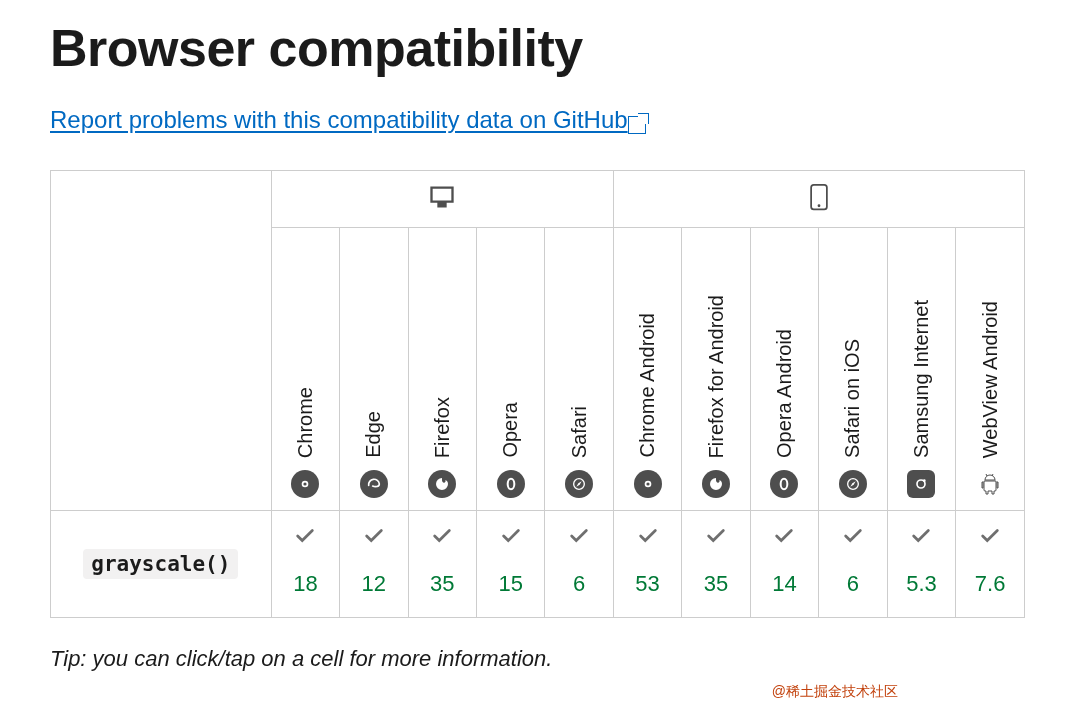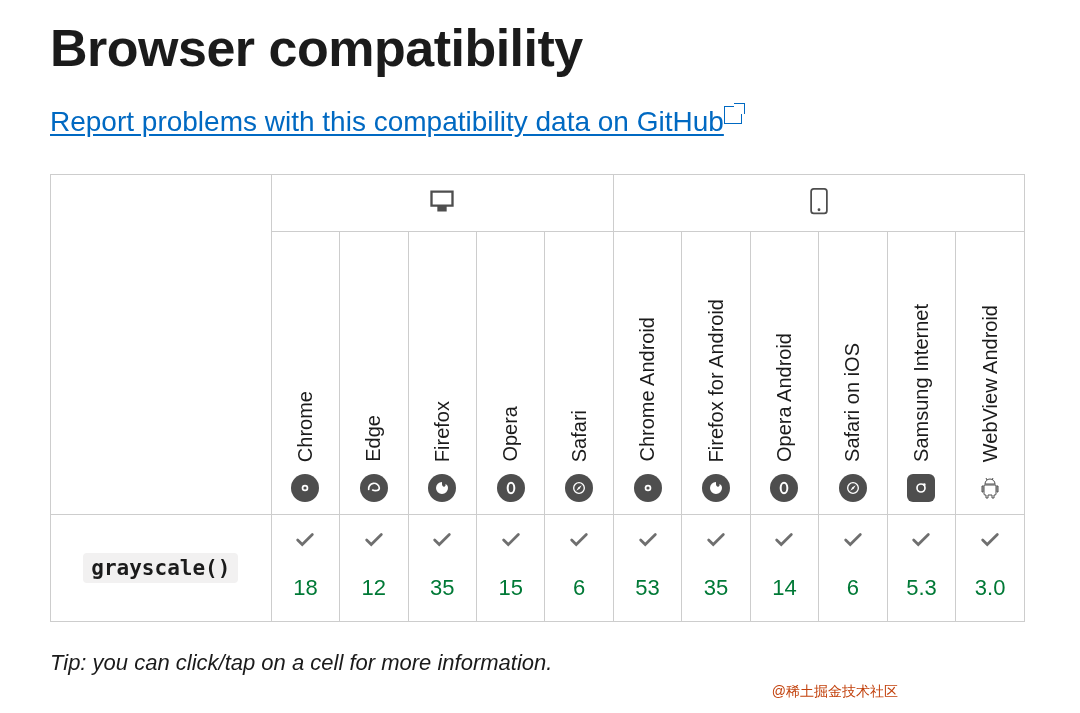--- a/index.html
+++ b/index.html
@@ -9,22 +9,22 @@
     --muted:#6f6f6f;
     --head:#4e4e4e;
     --ok:#007936;
     --codebg:#f2f1f1;
   }
   html,body{margin:0;padding:0;background:#fff;color:var(--ink);
     font-family:-apple-system,BlinkMacSystemFont,"Segoe UI",Helvetica,Arial,sans-serif;}
   .page{width:916px;height:713px;position:relative;box-sizing:border-box;
     padding:18px 50px 0 50px;}
   h1{font-size:52px;font-weight:700;margin:0 0 28px 0;letter-spacing:-0.5px;}
-  a.report{color:var(--link);font-size:28px;text-decoration:underline;
-    text-underline-offset:3px;display:inline-flex;align-items:flex-start;gap:0;}
+  a.report{color:var(--link);font-size:24px;text-decoration:underline;
+    text-underline-offset:3px;display:inline-flex;align-items:flex-end;gap:0;}
   .ext-icon{width:18px;height:18px;border:1.5px solid var(--link);position:relative;
     display:inline-block;box-sizing:border-box;}
   .ext-icon::after{content:"";position:absolute;top:-4px;right:-4px;width:10px;height:10px;
     border-top:1.5px solid var(--link);border-right:1.5px solid var(--link);background:#fff;}
   .ext-icon::before{content:"";position:absolute;top:-2px;right:-2px;width:10px;height:1.5px;
     background:var(--link);transform:rotate(-45deg);transform-origin:right top;}
 
   table.bc{border-collapse:collapse;margin-top:36px;width:975px;border:1px solid var(--border);}
   table.bc th, table.bc td{border:1px solid var(--border);text-align:center;}
   th.empty{border-top-color:transparent;border-left-color:transparent;background:transparent;}
@@ -262,21 +262,21 @@
       <td class="cell">
         <div class="tick"><svg width="22" height="22" viewBox="0 0 24 24" fill="none" stroke-width="3" stroke-linecap="round">
                 <path d="M4 12l5 5L20 6"></path>
               </svg></div>
         <div class="ver">5.3</div>
       </td>
       <td class="cell">
         <div class="tick"><svg width="22" height="22" viewBox="0 0 24 24" fill="none" stroke-width="3" stroke-linecap="round">
                 <path d="M4 12l5 5L20 6"></path>
               </svg></div>
-        <div class="ver">3.0</div>
+        <div class="ver">7.6</div>
       </td>
     </tr>
   </tbody>
 </table>
 
 <p class="tip">Tip: you can click/tap on a cell for more information.</p>
 
 <div class="watermark">@稀土掘金技术社区</div>
 </div>
 

